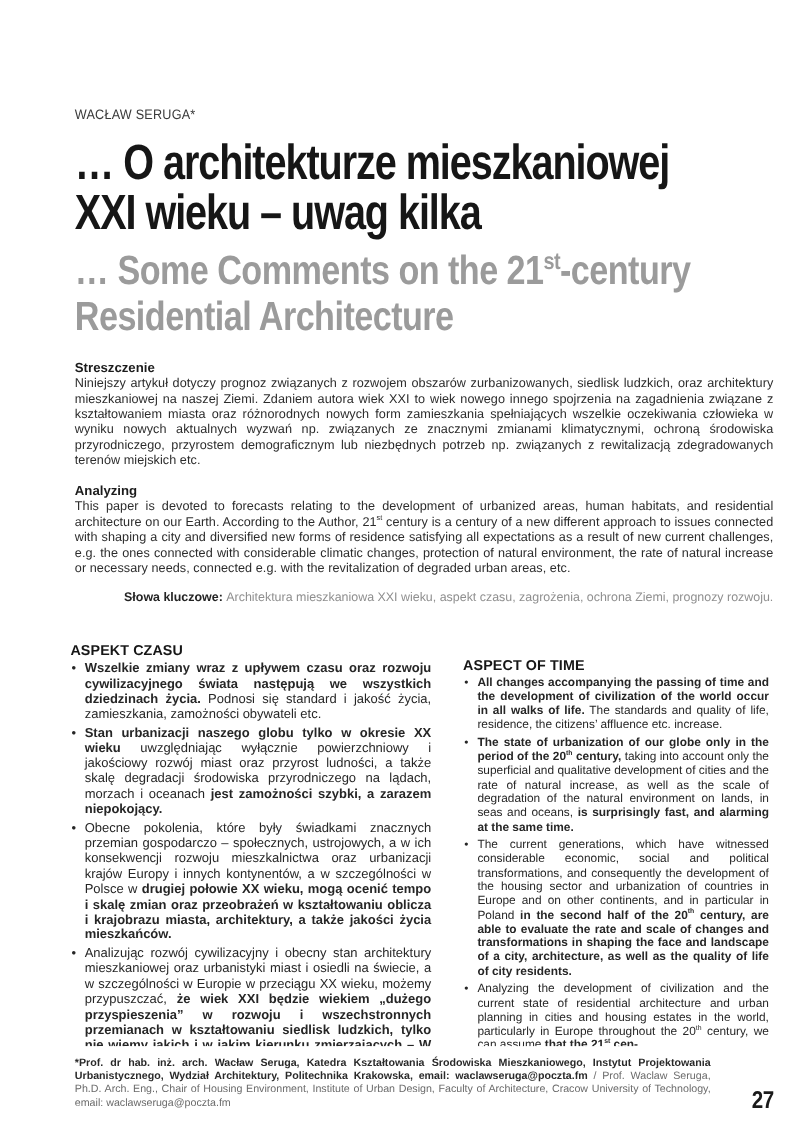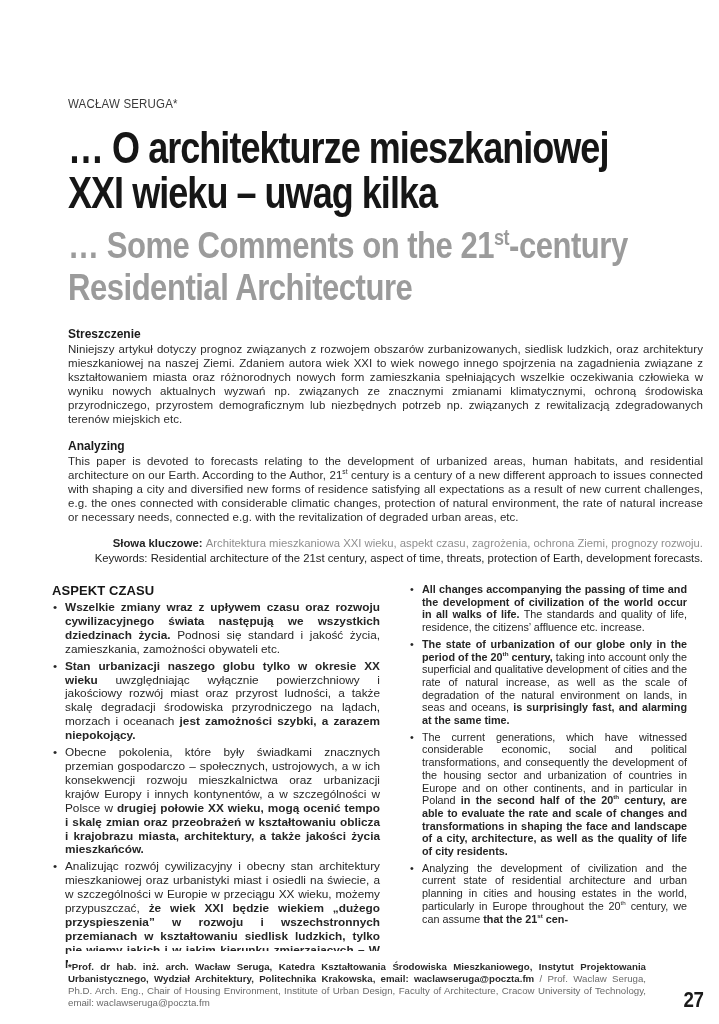--- a/index.html
+++ b/index.html
@@ -36,21 +36,21 @@
   .body-text {
     margin: 0; font-size: 11.5px; line-height: 13.9px;
     text-align: justify; color: #2c2c2c; letter-spacing: 0.05px;
   }
   .abstract-block { margin-top: 13px; }
   .keywords-block { margin-top: 11px; text-align: right; }
   .keywords-line { margin: 0; font-size: 11.3px; line-height: 14.8px; color: #242424; }
   .muted { color: #8f8f8f; }
   .b { font-weight: 700; }
 
-  .columns { position: absolute; left: 52px; top: 552px; width: 635px; display: flex; }
+  .columns { position: absolute; left: 64px; top: 552px; width: 635px; display: flex; align-items: center; }
   .col-left  { width: 328px; margin-right: 29px; }
   .col-right { width: 278px; }
   .col-heading { margin: 0 0 3px 0; font-size: 13px; font-weight: 700; color: #161616; letter-spacing: 0.1px; }
   ul.bullets { list-style: none; margin: 0; padding: 0; }
   ul.bullets li { position: relative; padding-left: 13px; text-align: justify; }
   .col-left  ul.bullets li { font-size: 11.8px; line-height: 13.9px; margin-bottom: 3px; color: #262626; }
   .col-right ul.bullets li { font-size: 10.8px; line-height: 12.7px; margin-bottom: 4px; color: #262626; }
   .marker { position: absolute; left: 1px; top: 0; }
   sup { font-size: 58%; line-height: 0; vertical-align: super; }
 
@@ -83,35 +83,35 @@
       <p class="body-text">Niniejszy artykuł dotyczy prognoz związanych z rozwojem obszarów zurbanizowanych, siedlisk ludzkich, oraz architektury mieszkaniowej na naszej Ziemi. Zdaniem autora wiek XXI to wiek nowego innego spojrzenia na zagadnienia związane z kształtowaniem miasta oraz różnorodnych nowych form zamieszkania spełniających wszelkie oczekiwania człowieka w wyniku nowych aktualnych wyzwań np. związanych ze znacznymi zmianami klimatycznymi, ochroną środowiska przyrodniczego, przyrostem demograficznym lub niezbędnych potrzeb np. związanych z rewitalizacją zdegradowanych terenów miejskich etc.</p>
     </div>
 
     <div class="abstract-block">
       <h3 class="section-heading">Analyzing</h3>
       <p class="body-text" lang="en"><span>This paper is devoted to forecasts relating to the development of urbanized areas, human habitats, and residential architecture on our Earth. According to the Author, 21</span><sup>st</sup><span> century is a century of a new different approach to issues connected with shaping a city and diversified new forms of residence satisfying all expectations as a result of new current challenges, e.g. the ones connected with considerable climatic changes, protection of natural environment, the rate of natural increase or necessary needs, connected e.g. with the revitalization of degraded urban areas, etc.</span></p>
     </div>
 
     <div class="keywords-block">
       <p class="keywords-line"><span class="b">Słowa kluczowe: </span><span class="muted">Architektura mieszkaniowa XXI wieku, aspekt czasu, zagrożenia, ochrona Ziemi, prognozy rozwoju.</span></p>
-      <p class="keywords-line" lang="en"><span>Keywords: Residential architecture of the 21st century, aspect of time, threats, protection of Earth, development forecasts.</span></p>
     </div>
   </div>
 
   <div class="columns">
     <div class="col-left" lang="pl">
       <h4 class="col-heading">ASPEKT CZASU</h4>
       <ul class="bullets">
           <li><span class="marker">•</span><span class="b">Wszelkie zmiany wraz z upływem czasu oraz rozwoju cywilizacyjnego świata następują we wszystkich dziedzinach życia.</span><span> Podnosi się standard i jakość życia, zamieszkania, zamożności obywateli etc.</span></li>
           <li><span class="marker">•</span><span class="b">Stan urbanizacji naszego globu tylko w okresie XX wieku</span><span> uwzględniając wyłącznie powierzchniowy i jakościowy rozwój miast oraz przyrost ludności, a także skalę degradacji środowiska przyrodniczego na lądach, morzach i oceanach </span><span class="b">jest zamożności szybki, a zarazem niepokojący.</span></li>
           <li><span class="marker">•</span><span>Obecne pokolenia, które były świadkami znacznych przemian gospodarczo – społecznych, ustrojowych, a w ich konsekwencji rozwoju mieszkalnictwa oraz urbanizacji krajów Europy i innych kontynentów, a w szczególności w Polsce w </span><span class="b">drugiej połowie XX wieku, mogą ocenić tempo i skalę zmian oraz przeobrażeń w kształtowaniu oblicza i krajobrazu miasta, architektury, a także jakości życia mieszkańców.</span></li>
           <li><span class="marker">•</span><span>Analizując rozwój cywilizacyjny i obecny stan architektury mieszkaniowej oraz urbanistyki miast i osiedli na świecie, a w szczególności w Europie w przeciągu XX wieku, możemy przypuszczać, </span><span class="b">że wiek XXI będzie wiekiem „dużego przyspieszenia” w rozwoju i wszechstronnych przemianach w kształtowaniu siedlisk ludzkich, tylko nie wiemy jakich i w jakim kierunku zmierzających – W NIEZNANE.</span></li>
         </ul>
     </div>
     <div class="col-right" lang="en">
+      <h4 class="col-heading">ASPECT OF TIME</h4>
       <ul class="bullets">
           <li><span class="marker">•</span><span class="b">All changes accompanying the passing of time and the development of civilization of the world occur in all walks of life.</span><span> The standards and quality of life, residence, the citizens’ affluence etc. increase.</span></li>
           <li><span class="marker">•</span><span class="b">The state of urbanization of our globe only in the period of the 20</span><sup class="b">th</sup><span class="b"> century,</span><span> taking into account only the superficial and qualitative development of cities and the rate of natural increase, as well as the scale of degradation of the natural environment on lands, in seas and oceans, </span><span class="b">is surprisingly fast, and alarming at the same time.</span></li>
           <li><span class="marker">•</span><span>The current generations, which have witnessed considerable economic, social and political transformations, and consequently the development of the housing sector and urbanization of countries in Europe and on other continents, and in particular in Poland </span><span class="b">in the second half of the 20</span><sup class="b">th</sup><span class="b"> century, are able to evaluate the rate and scale of changes and transformations in shaping the face and landscape of a city, architecture, as well as the quality of life of city residents.</span></li>
           <li><span class="marker">•</span><span>Analyzing the development of civilization and the current state of residential architecture and urban planning in cities and housing estates in the world, particularly in Europe throughout the 20</span><sup>th</sup><span> century, we can assume </span><span class="b">that the 21</span><sup class="b">st</sup><span class="b"> cen-</span></li>
         </ul>
     </div>
   </div>
 
   <div class="footer">

